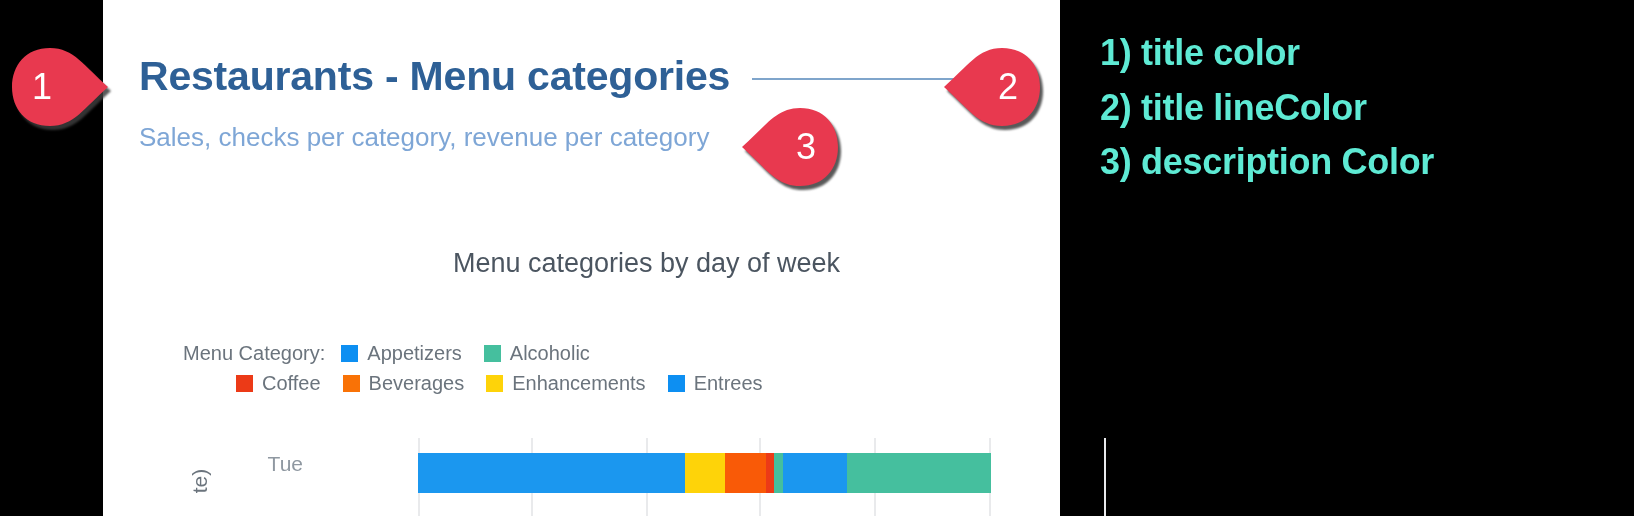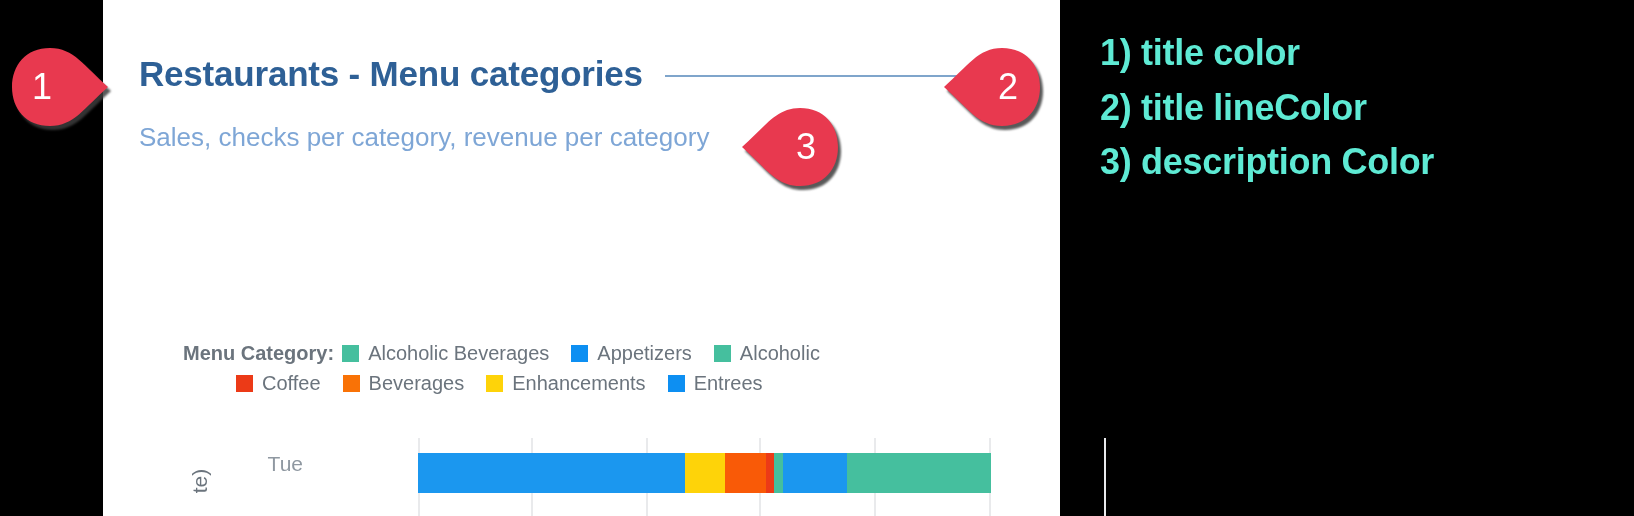--- a/index.html
+++ b/index.html
@@ -29,21 +29,21 @@
   
   .title-row {
     position: absolute;
     left: 36px;
     top: 56px;
     width: 890px;
     display: flex;
     align-items: center;
   }
   .dash-title {
-    font-size: 35px;
+    font-size: 41px;
     font-weight: bold;
     color: #2e6096;
     letter-spacing: -0.2px;
     white-space: nowrap;
     line-height: 1;
   }
   .title-rule {
     flex: 1;
     height: 0;
     border-top: 2px solid #7fa5cb;
@@ -85,23 +85,22 @@
   }
   .legend-line {
     display: flex;
     align-items: center;
     flex-wrap: nowrap;
     height: 30px;
     white-space: nowrap;
   }
   .legend-line.second { padding-left: 17px; margin-left: 36px; }
   .legend-caption {
-    margin-right: 8px;
+    margin-right: 16px;
     color: #6b747d;
-    font-weight: bold;
   }
   .legend-item {
     display: flex;
     align-items: center;
     margin-right: 22px;
   }
   .swatch {
     width: 17px;
     height: 17px;
     margin-right: 9px;
@@ -208,29 +207,26 @@
 
   <div class="panel">
 
     <div class="title-row">
       <div class="dash-title">Restaurants - Menu categories</div>
       <div class="title-rule"></div>
     </div>
 
     <div class="dash-desc">Sales, checks per category, revenue per category</div>
 
+    <div class="chart-title">Menu categories by day of week</div>
 
     <div class="legend">
       <div class="legend-line">
         <span class="legend-caption">Menu Category:</span>
 
-        <span class="legend-item">
-          <span class="swatch" style="background:#45bf9e"></span>
-          <span class="legend-label">Alcoholic Beverages</span>
-        </span>
 
         <span class="legend-item">
           <span class="swatch" style="background:#0d8ff2"></span>
           <span class="legend-label">Appetizers</span>
         </span>
 
         <span class="legend-item">
           <span class="swatch" style="background:#45bf9e"></span>
           <span class="legend-label">Alcoholic</span>
         </span>

